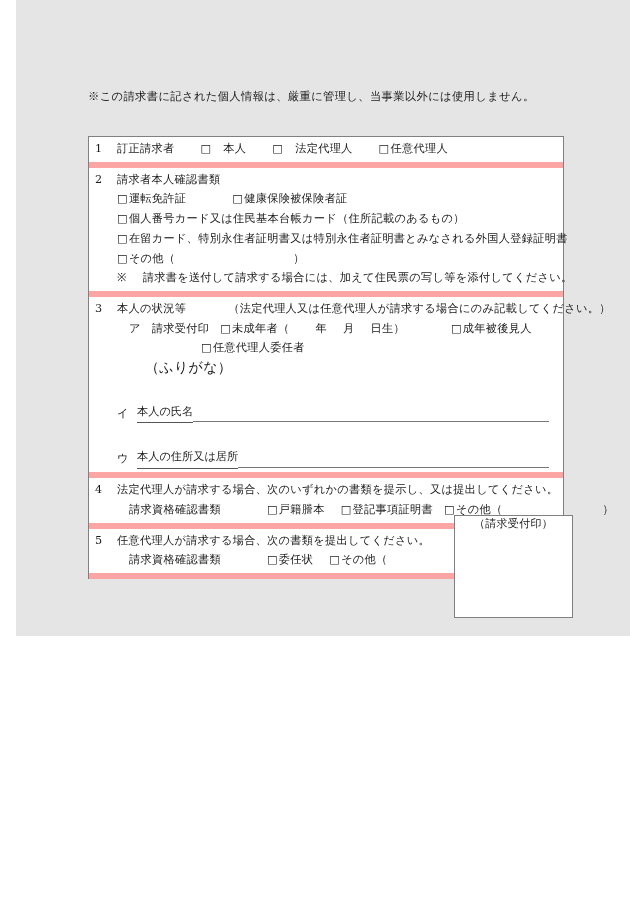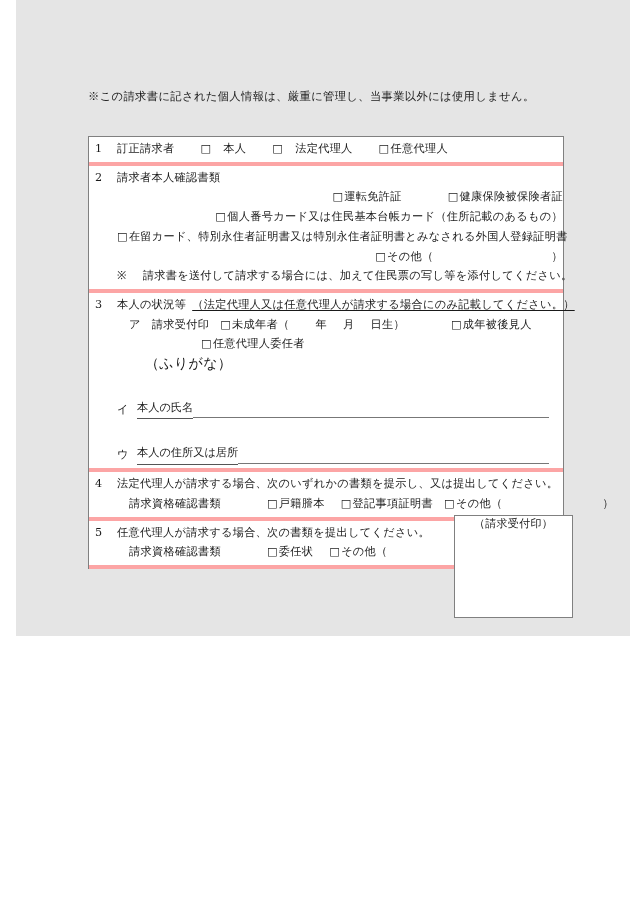--- a/index.html
+++ b/index.html
@@ -40,53 +40,53 @@
     position: absolute;
     left: 72px;
     top: 136px;
     width: 476px;
     border: 1px solid #808080;
     border-bottom: none;
     box-sizing: border-box;
     background: #fff;
   }
   .row {
-    border-bottom: 4px solid #fca5a5;
+    border-bottom: 6px solid #fca5a5;
     box-sizing: border-box;
     padding: 2px 0 3px 0;
   }
   .line {
     font-size: 11.2px;
     line-height: 19.7px;
     letter-spacing: 0.3px;
     white-space: nowrap;
     padding-left: 6px;
     position: relative;
   }
   .num {
     display: inline-block;
     width: 22px;
     font-size: 11.2px;
   }
   
-  .ind-1 { padding-left: 28px; text-align: right; }   
+  .ind-1 { padding-left: 28px; }   
   .ind-2 { padding-left: 40px; }
   .ind-3 { padding-left: 56px; }
   .ind-4 { padding-left: 112px; }
 
   .kana { font-size: 14px; }
 
   .cb { margin-right: 1px; }
   .sp-wide { display: inline-block; width: 16px; }
   .sp-med  { display: inline-block; width: 11px; }
   .sp-sm   { display: inline-block; width: 6px; }
   .sp-xl   { display: inline-block; width: 26px; }
   .sp-xxl  { display: inline-block; width: 46px; }
 
-  .u { text-decoration: underline; text-underline-offset: 2px; }
+  .u { text-underline-offset: 2px; margin-left: 36px; }
 
   
   .ruled {
     display: flex;
     align-items: flex-end;
     padding-left: 28px;
     font-size: 11.2px;
     line-height: 19.7px;
     white-space: nowrap;
   }

